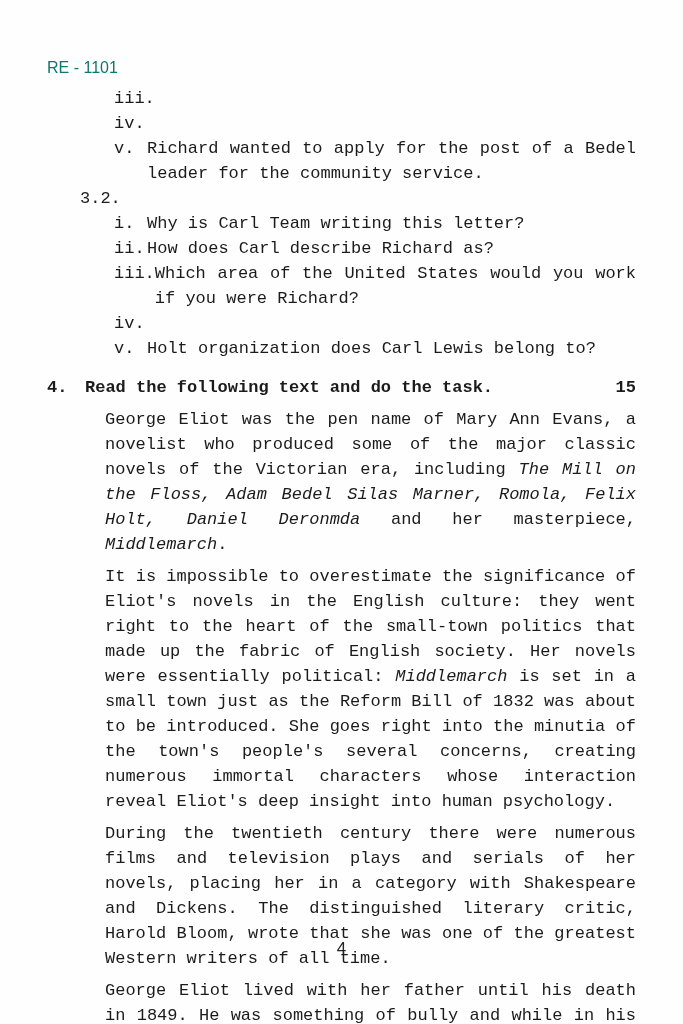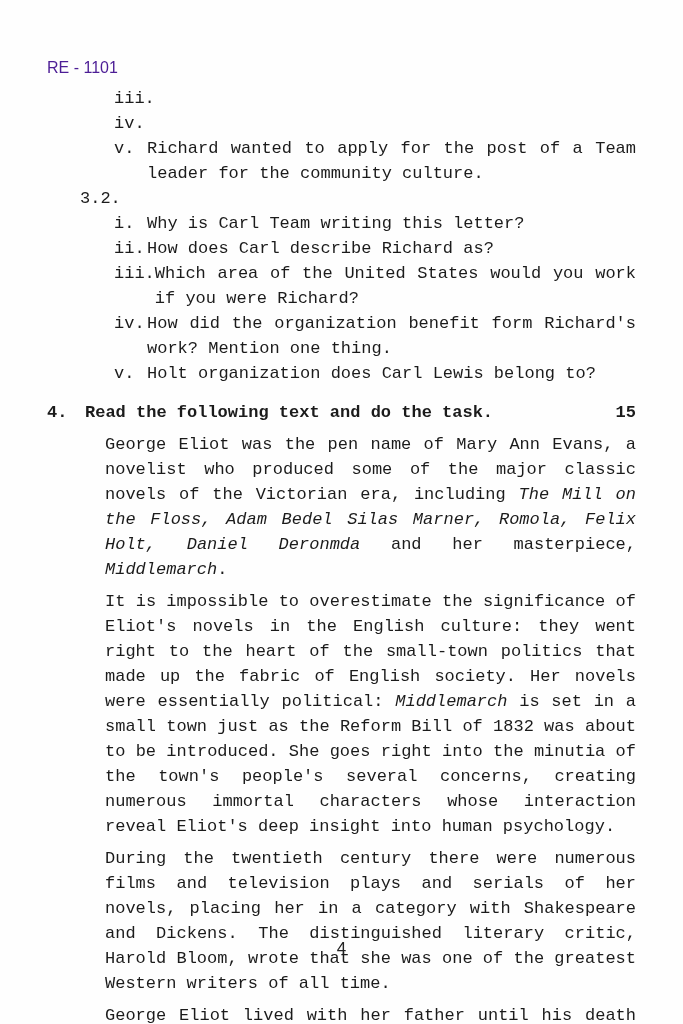--- a/index.html
+++ b/index.html
@@ -18,21 +18,21 @@
     line-height: 25px;
     overflow: hidden;
   }
   .doc-header {
     position: absolute;
     left: 47px;
     top: 57px;
     font-family: "Liberation Sans", sans-serif;
     font-size: 16px;
     line-height: 22px;
-    color: #4c1d95;
+    color: #0f766e;
   }
   .content {
     position: absolute;
     left: 47px;
     top: 86px;
     width: 589px;
     font-family: Liberation Mono, monospace;
   }
   
   .list-item {
@@ -110,21 +110,21 @@
   <div class="list-item">
     <span class="li-num">iii.</span>
   </div>
 
   <div class="list-item">
     <span class="li-num">iv.</span>
   </div>
 
   <div class="list-item">
     <span class="li-num">v.</span>
-    <span class="li-text">Richard wanted to apply for the post of a Team leader for the community culture.</span>
+    <span class="li-text">Richard wanted to apply for the post of a Bedel leader for the community service.</span>
   </div>
 </div>
 
     <div class="sub-question">
       <span class="sq-num">3.2.</span>
     </div>
 
     <div id="question-list">
   <div class="list-item">
     <span class="li-num">i.</span>
@@ -136,21 +136,20 @@
     <span class="li-text">How does Carl describe Richard as?</span>
   </div>
 
   <div class="list-item">
     <span class="li-num">iii.</span>
     <span class="li-text">Which area of the United States would you work if you were Richard?</span>
   </div>
 
   <div class="list-item">
     <span class="li-num">iv.</span>
-    <span class="li-text">How did the organization benefit form Richard's work? Mention one thing.</span>
   </div>
 
   <div class="list-item">
     <span class="li-num">v.</span>
     <span class="li-text">Holt organization does Carl Lewis belong to?</span>
   </div>
 </div>
 
     <div class="q4-heading">
       <span class="q4-num">4.</span>

